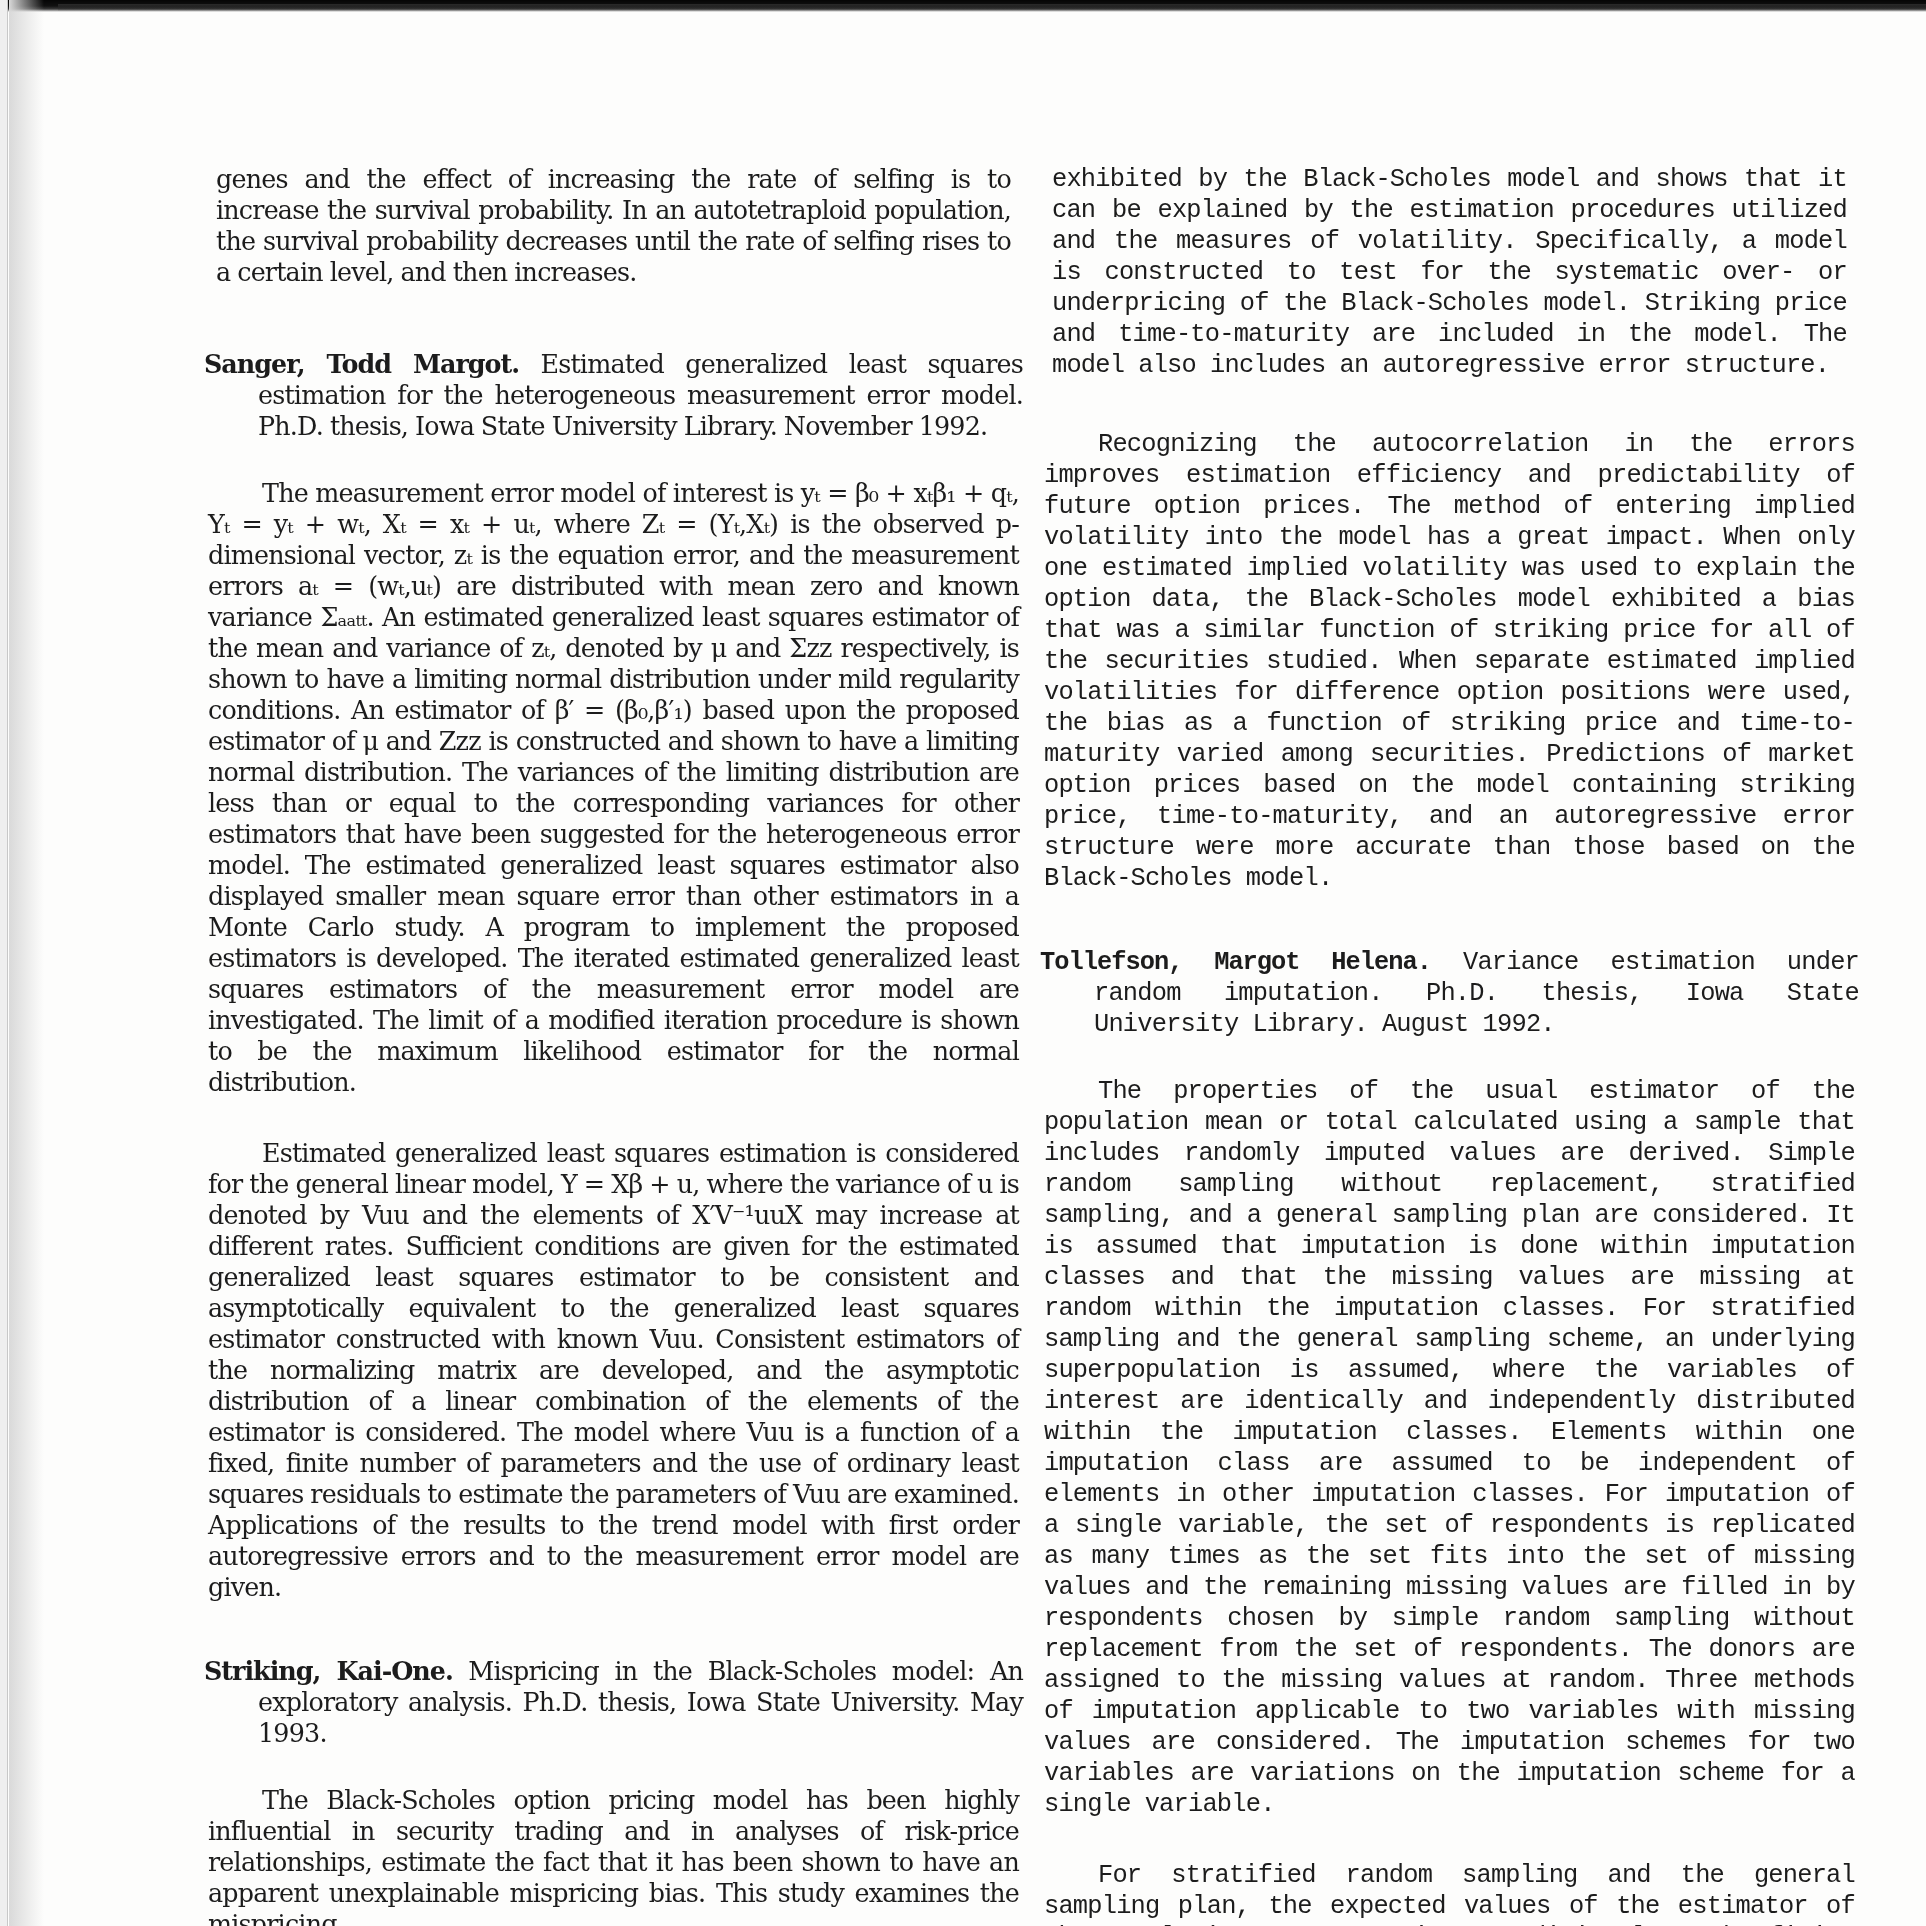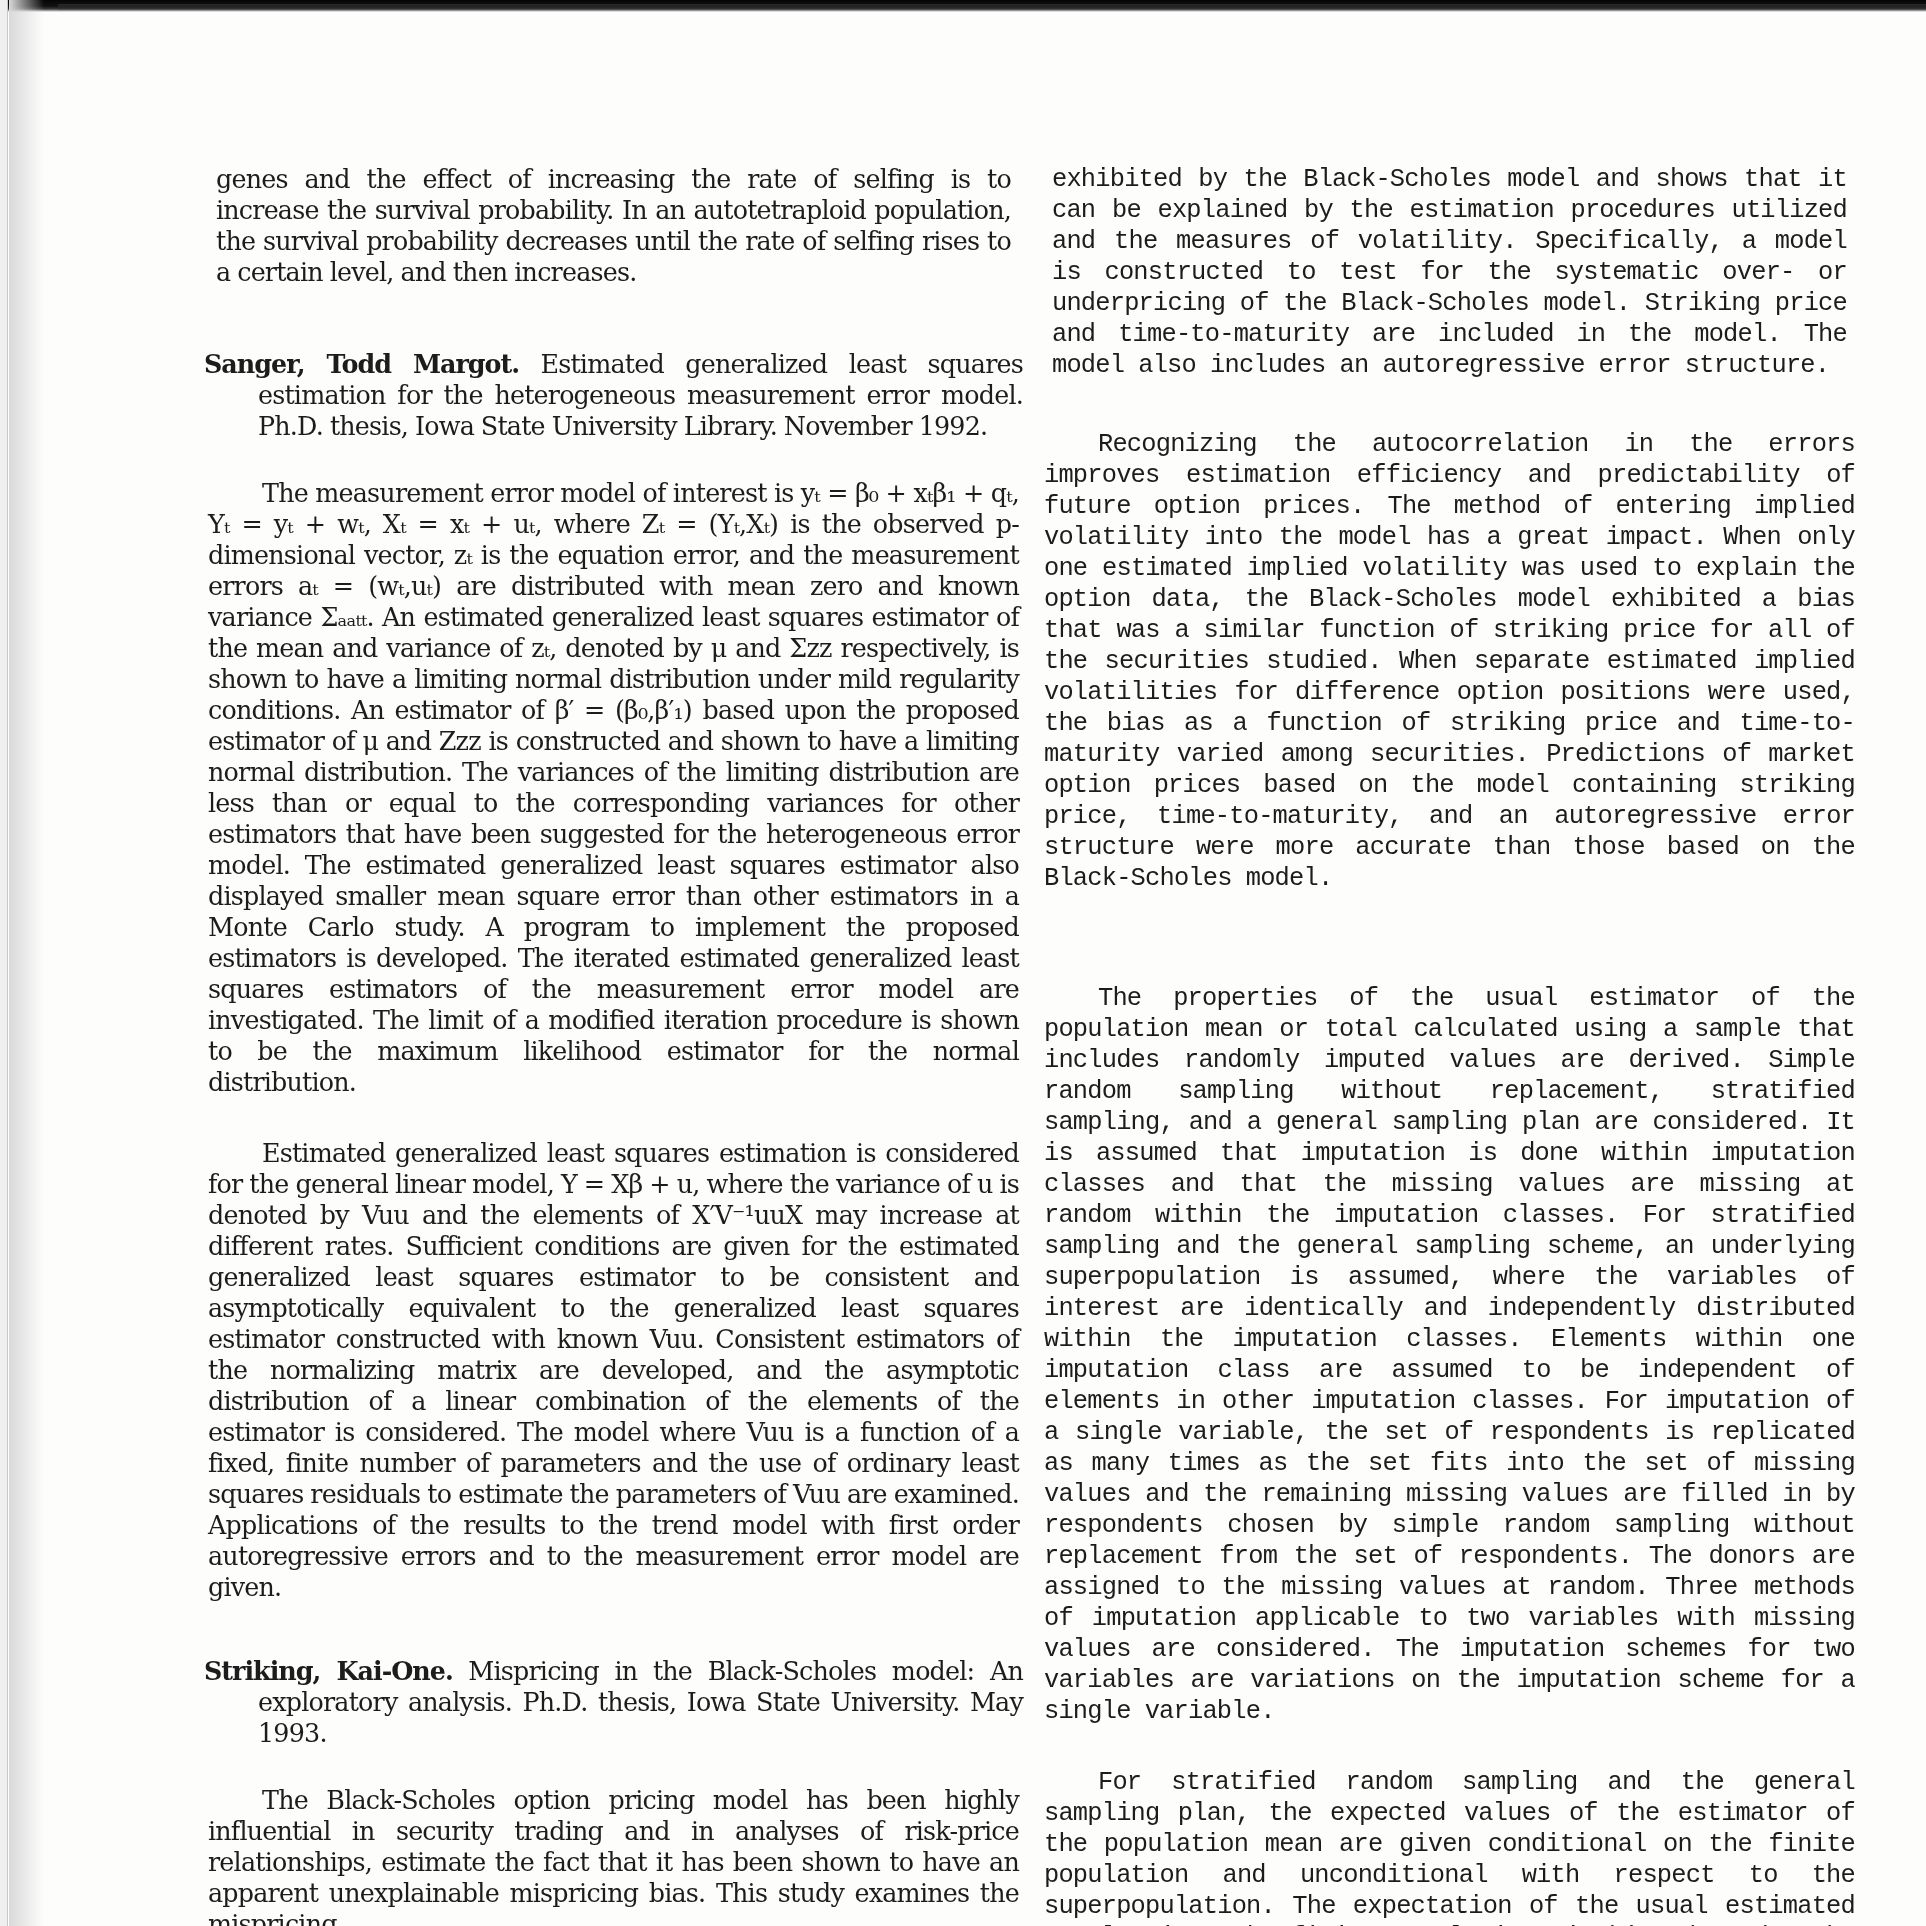--- a/index.html
+++ b/index.html
@@ -78,19 +78,23 @@
 </div>
 
 <div class="column col-right">
   <p class="cont">exhibited by the Black-Scholes model and shows that it can be explained by the estimation procedures utilized and the measures of volatility. Specifically, a model is constructed to test for the systematic over- or underpricing of the Black-Scholes model. Striking price and time-to-maturity are included in the model. The model also includes an autoregressive error structure.</p>
   <div class="gap-md"></div>
   <p class="para">Recognizing the autocorrelation in the errors improves estimation efficiency and predictability of future option prices. The method of entering implied volatility into the model has a great impact. When only one estimated implied volatility was used to explain the option data, the Black-Scholes model exhibited a bias that was a similar function of striking price for all of the securities studied. When separate estimated implied volatilities for difference option positions were used, the bias as a function of striking price and time-to-maturity varied among securities. Predictions of market option prices based on the model containing striking price, time-to-maturity, and an autoregressive error structure were more accurate than those based on the Black-Scholes model.</p>
 
   <div class="gap-lg"></div>
 
   <div>
+    <p class="entry-head">
+      <span class="author">Tollefson, Margot Helena.</span>
+      <span>Variance estimation under random imputation. Ph.D. thesis, Iowa State University Library. August 1992.</span>
+    </p>
     <div class="gap-md"></div>
     <p class="para">The properties of the usual estimator of the population mean or total calculated using a sample that includes randomly imputed values are derived. Simple random sampling without replacement, stratified sampling, and a general sampling plan are considered. It is assumed that imputation is done within imputation classes and that the missing values are missing at random within the imputation classes. For stratified sampling and the general sampling scheme, an underlying superpopulation is assumed, where the variables of interest are identically and independently distributed within the imputation classes. Elements within one imputation class are assumed to be independent of elements in other imputation classes. For imputation of a single variable, the set of respondents is replicated as many times as the set fits into the set of missing values and the remaining missing values are filled in by respondents chosen by simple random sampling without replacement from the set of respondents. The donors are assigned to the missing values at random. Three methods of imputation applicable to two variables with missing values are considered. The imputation schemes for two variables are variations on the imputation scheme for a single variable.</p>
     <div class="gap-md"></div>
     <p class="para">For stratified random sampling and the general sampling plan, the expected values of the estimator of the population mean are given conditional on the finite population and unconditional with respect to the superpopulation. The expectation of the usual estimated total, given the finite population, is biased. Under the model, the mean of a simple random</p>
   </div>
 </div>
 
 
 </body></html>

